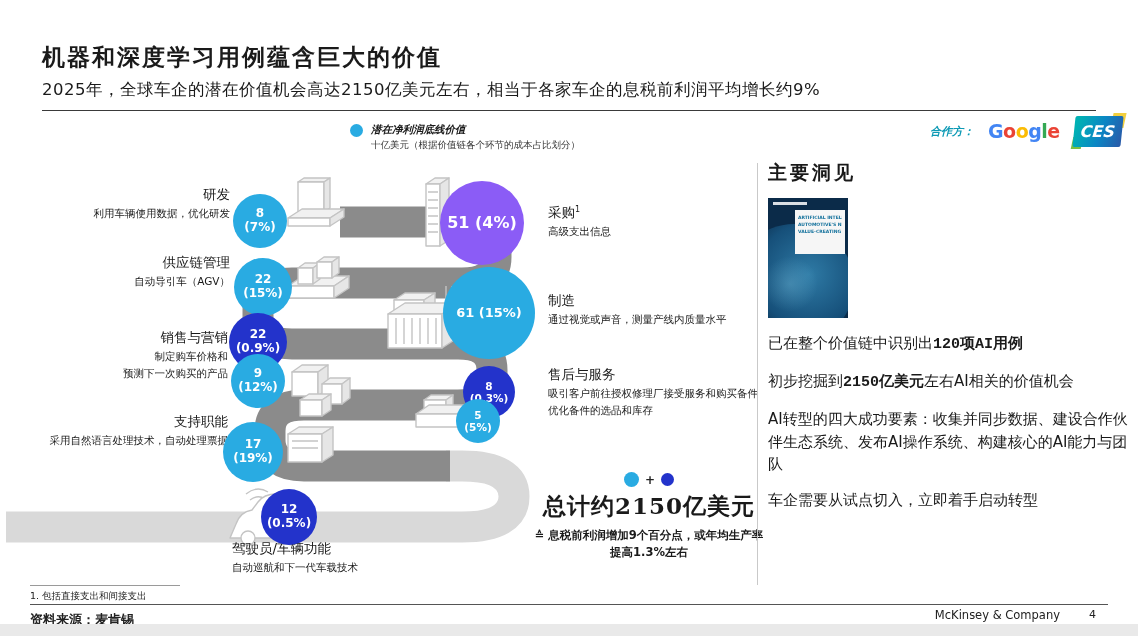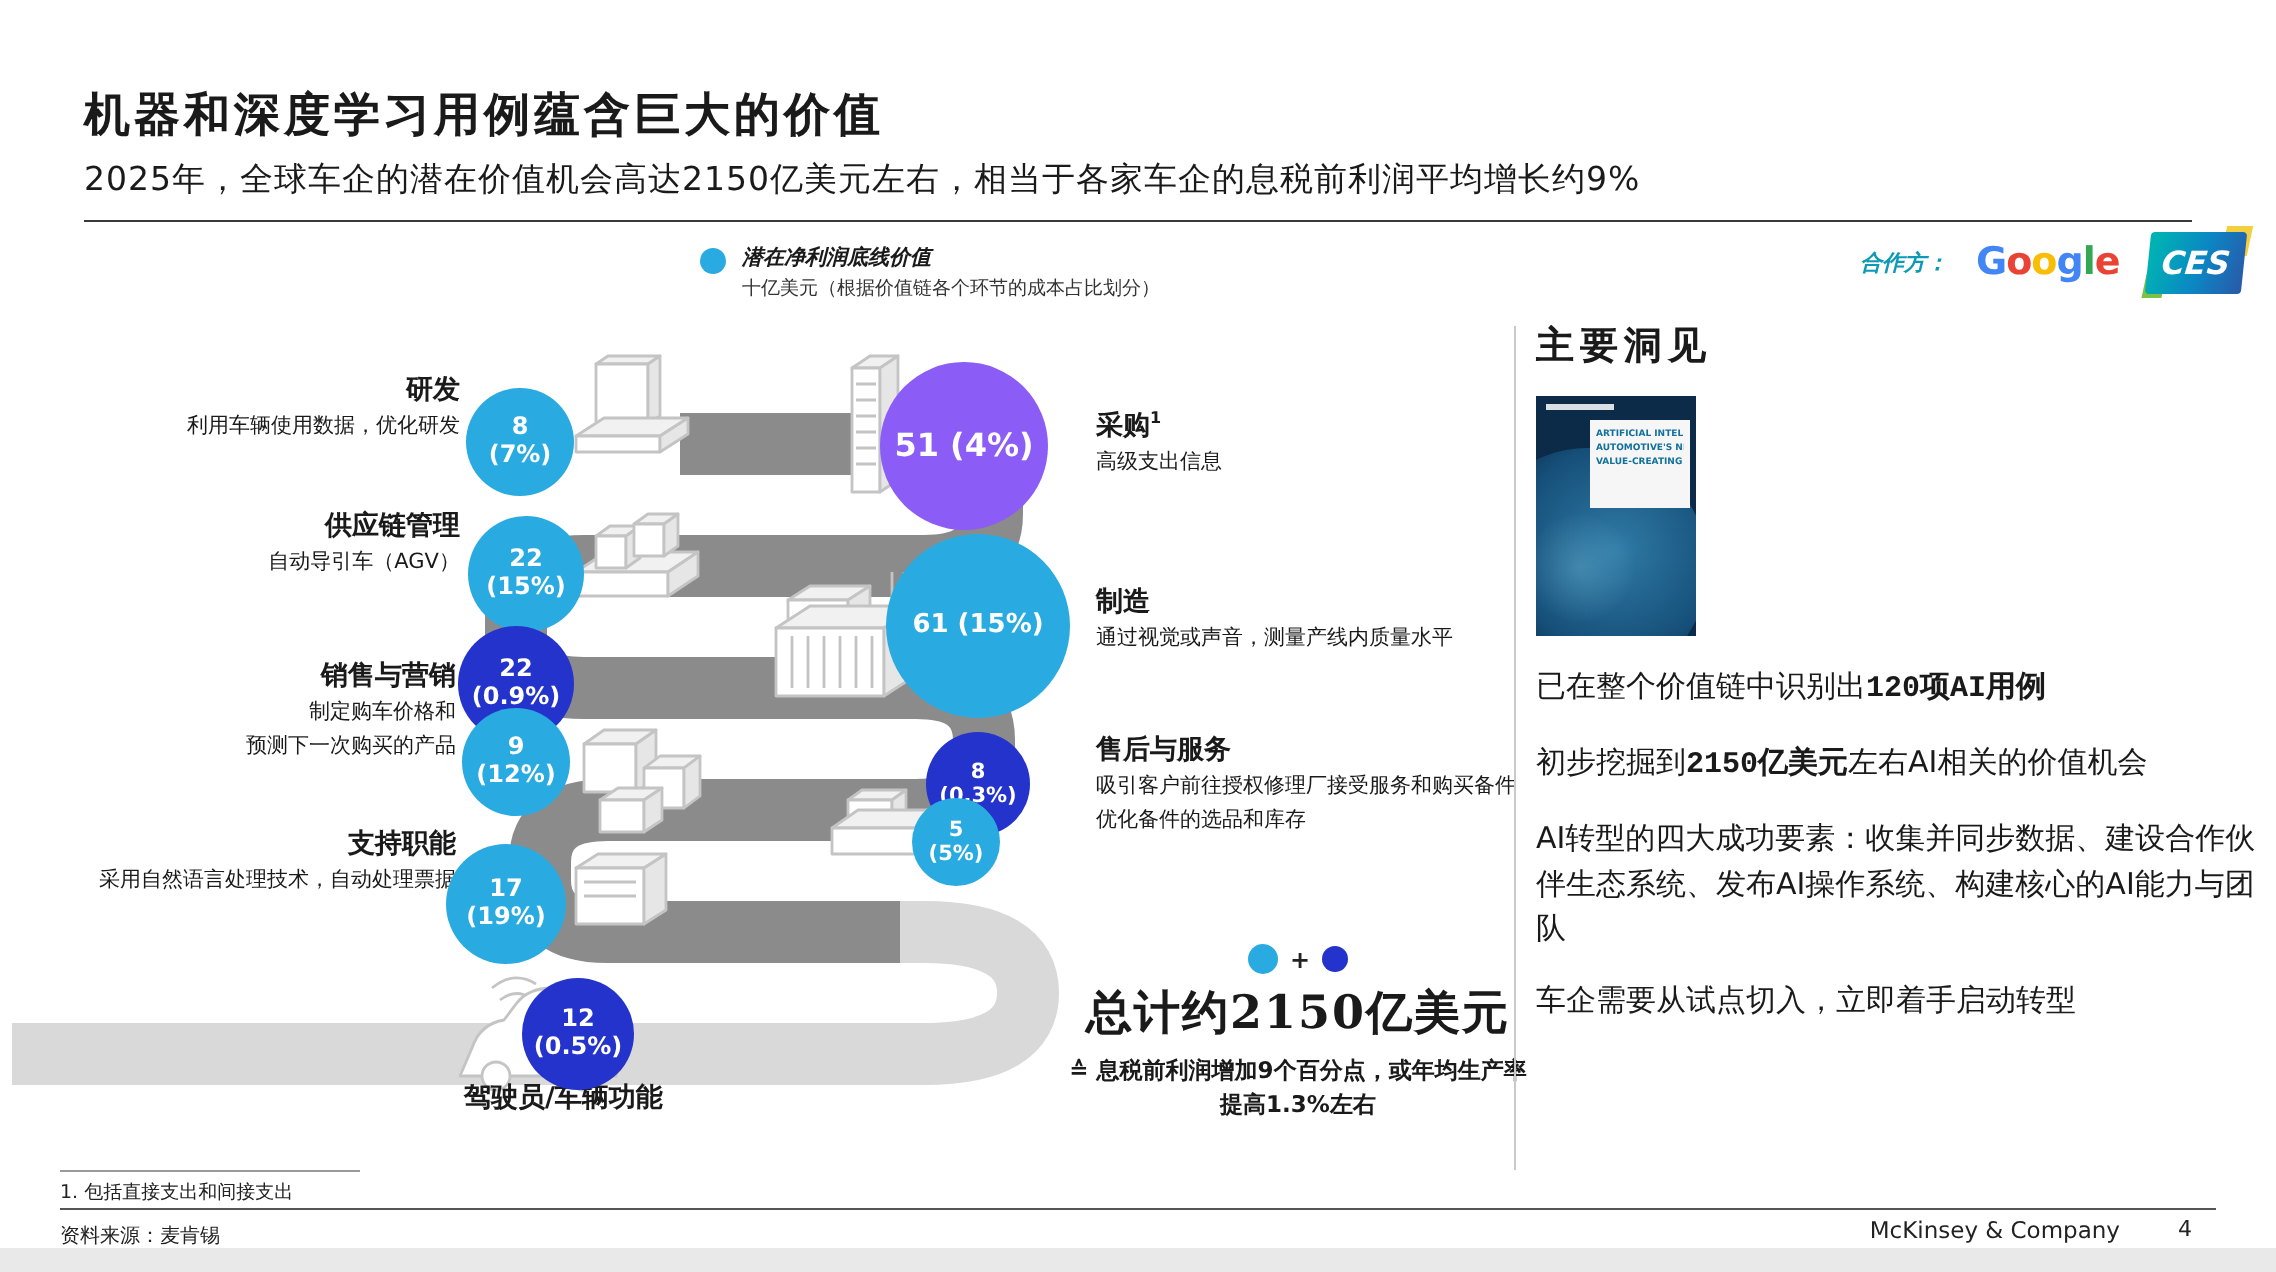--- a/index.html
+++ b/index.html
@@ -26,21 +26,21 @@
   .ces-y{position:absolute;right:-3px;top:-3px;width:13px;height:15px;background:#f2cf3e;transform:skewX(-12deg);}
   .ces-g{position:absolute;left:-2px;bottom:-2px;width:10px;height:12px;background:#7cc142;transform:skewX(-12deg);}
   #ces-logo{position:absolute;inset:0;background:linear-gradient(105deg,#00b1b4 8%,#0b86c4 55%,#2a59a8 100%);
             color:#fff;font-weight:800;font-style:italic;font-size:16px;display:flex;align-items:center;
             justify-content:center;transform:skewX(-6deg);border-radius:2px;}
 
   
   #diagram-svg{left:0;top:160px;}
   .station{position:absolute;}
   .station.al-r{text-align:right;}
-  .station .t{font-size:13.5px;font-weight:700;}
+  .station .t{font-size:13.5px;font-weight:400;}
   .station .t sup{font-size:8px;}
   .station .d{font-size:10.5px;line-height:1.4;margin-top:2px;}
   .bubble{position:absolute;border-radius:50%;color:#fff;font-weight:700;display:flex;flex-direction:column;
           align-items:center;justify-content:center;text-align:center;line-height:1.15;}
 
   
   #total{left:533px;top:472px;width:232px;text-align:center;}
   #total-dots{display:flex;justify-content:center;align-items:center;gap:6px;}
   .tdot{border-radius:50%;display:inline-block;}
   #total-plus{font-size:12px;font-weight:700;color:#222;}
@@ -60,21 +60,21 @@
   #cover-lines div{font-size:4.5px;line-height:1.6;color:#13719c;font-weight:700;white-space:nowrap;overflow:hidden;}
   #cover-top{position:absolute;left:5px;top:4px;width:34px;height:3px;background:rgba(255,255,255,0.85);}
   #insight-list{margin-top:14px;}
   #insight-list p{font-size:15px;line-height:1.48;margin:0 0 14px 0;}
   .b{font-weight:700;font-family:Liberation Mono, monospace;}
 
   
   #footnote-rule{left:30px;top:585px;width:150px;height:1px;background:#9a9a9a;}
   #footnote{left:30px;top:590px;font-size:9.5px;color:#222;}
   #footer-rule{left:30px;top:604px;width:1078px;height:1px;background:#555;}
-  #source{left:30px;top:611px;font-size:10px;color:#222;}
+  #source{left:30px;top:611px;font-size:13px;color:#222;font-weight:bold;}
   #company{top:608px;right:78px;font-size:11.5px;color:#222;}
   #page-num{top:608px;right:42px;font-size:11px;color:#222;}
 </style>
 </head>
 <body>
 
 <div class="slide">
 
   <div class="abs" id="page-title">机器和深度学习用例蕴含巨大的价值</div>
   <div class="abs" id="page-subtitle">2025年，全球车企的潜在价值机会高达2150亿美元左右，相当于各家车企的息税前利润平均增长约9%</div>
@@ -229,20 +229,21 @@
       <div class="station al-r" style="left: 32px; top: 413px; width: 196px;">
         <div class="t">支持职能</div>
         <div class="d">采用自然语言处理技术，自动处理票据</div>
       </div>
       <div class="bubble" style="width: 60px; height: 60px; left: 223px; top: 422px; background: rgb(41, 171, 226); font-size: 12px;">
         <div>17</div>
         <div>(19%)</div>
       </div>
       <div class="station al-l" style="left: 232px; top: 540px; width: 240px;">
         <div class="t">驾驶员/车辆功能</div>
+        <div class="d">自动巡航和下一代车载技术</div>
       </div>
       <div class="bubble" style="width: 56px; height: 56px; left: 261px; top: 489px; background: rgb(35, 51, 203); font-size: 12px;">
         <div>12</div>
         <div>(0.5%)</div>
       </div>
     </div>
 
   <div class="abs" id="total">
     <div id="total-dots">
       <span class="tdot" style="width: 15px; height: 15px; background: rgb(41, 171, 226);"></span>

